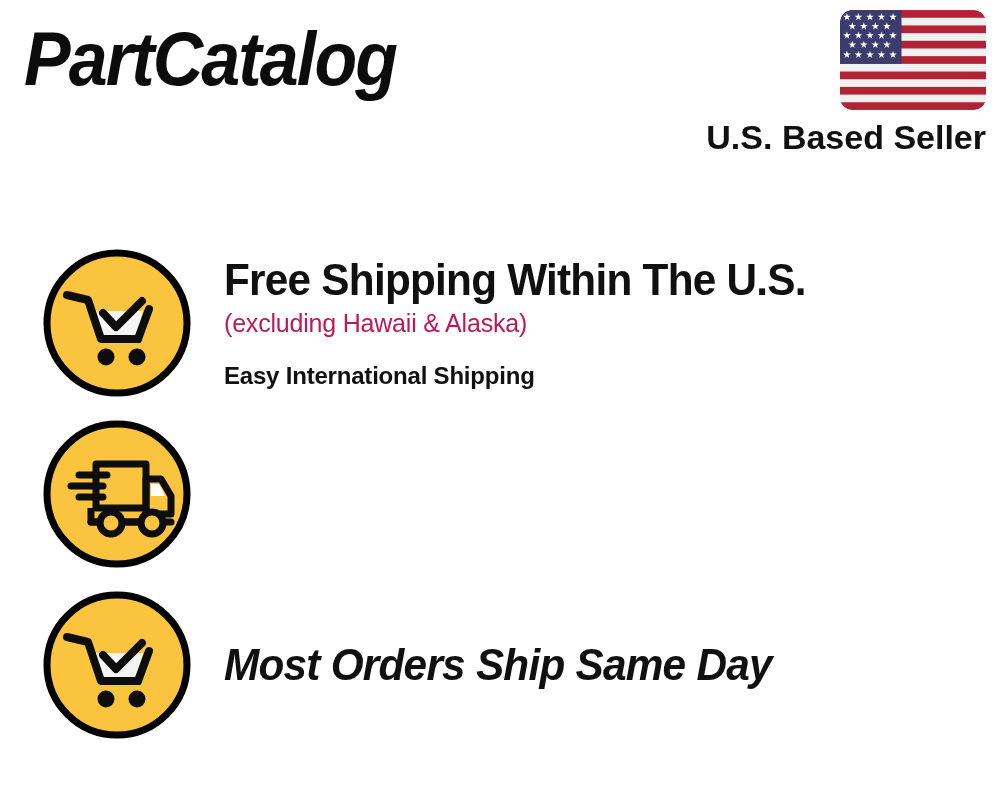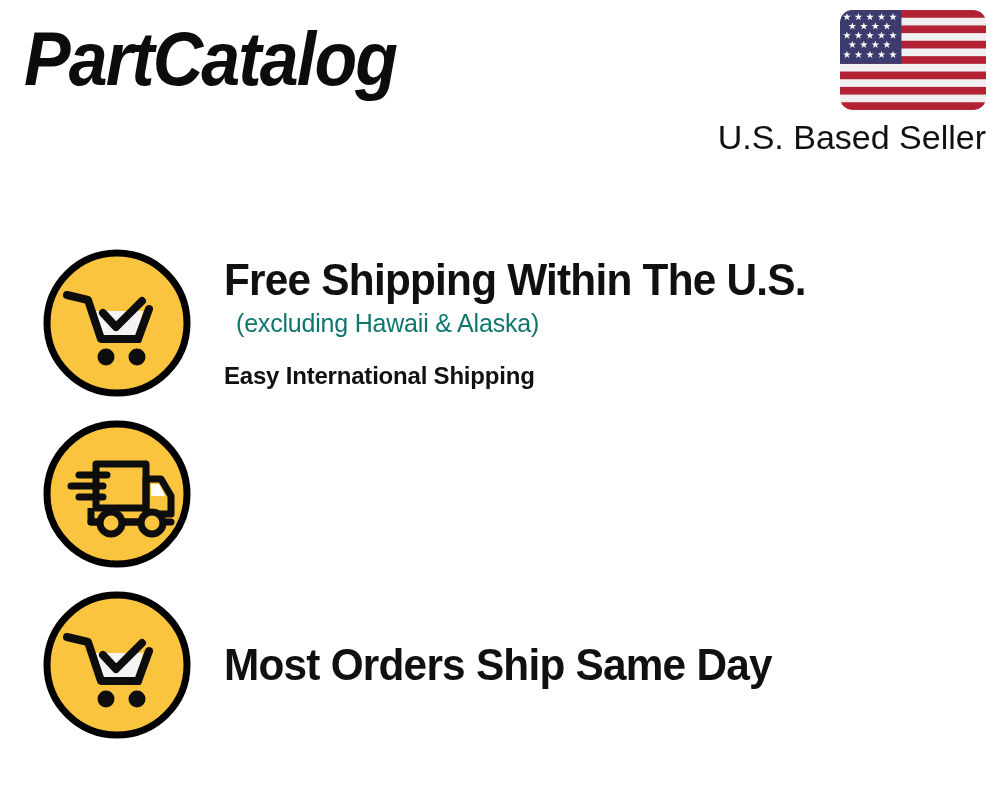--- a/index.html
+++ b/index.html
@@ -88,21 +88,21 @@
   }
   .us-flag {
     display: block;
     width: 146px;
     height: 100px;
     border-radius: 12px;
   }
   .seller-label {
     margin-top: 8px;
     font-family: "Liberation Sans", sans-serif;
-    font-weight: normal;
+    font-weight: bold;
     font-size: 34px;
     line-height: 38px;
     color: #111111;
     letter-spacing: 0px;
     white-space: nowrap;
   }
 
   
   .features {
     position: absolute;
@@ -113,21 +113,21 @@
   }
   .feature-row {
     position: absolute;
     left: 0;
     width: 1000px;
     display: flex;
     align-items: center;
   }
   .feature-row.row-0 { top: 72px;  height: 152px; }
   .feature-row.row-1 { top: 243px; height: 152px; }
-  .feature-row.row-2 { top: 414px; height: 152px; }
+  .feature-row.row-2 { top: 414px; height: 152px; font-style: italic; }
 
   .feature-icon-wrap {
     flex: 0 0 auto;
     width: 152px;
     height: 152px;
     margin-left: 41px;
     position: relative;
   }
   .feature-icon-wrap svg {
     display: block;
@@ -150,24 +150,23 @@
     color: #101010;
     transform: scaleX(0.94);
     transform-origin: left center;
     white-space: nowrap;
   }
   .feat-sub {
     font-family: "Liberation Sans", sans-serif;
     font-weight: normal;
     font-size: 25px;
     line-height: 34px;
-    color: #0f766e;
+    color: #be185d;
     letter-spacing: -0.2px;
     white-space: nowrap;
-    margin-left: 12px;
   }
   .feat-sub2-title {
     margin-top: 20px;
     font-family: "Liberation Sans", sans-serif;
     font-weight: bold;
     font-size: 24px;
     line-height: 32px;
     color: #111111;
     letter-spacing: -0.2px;
     white-space: nowrap;

